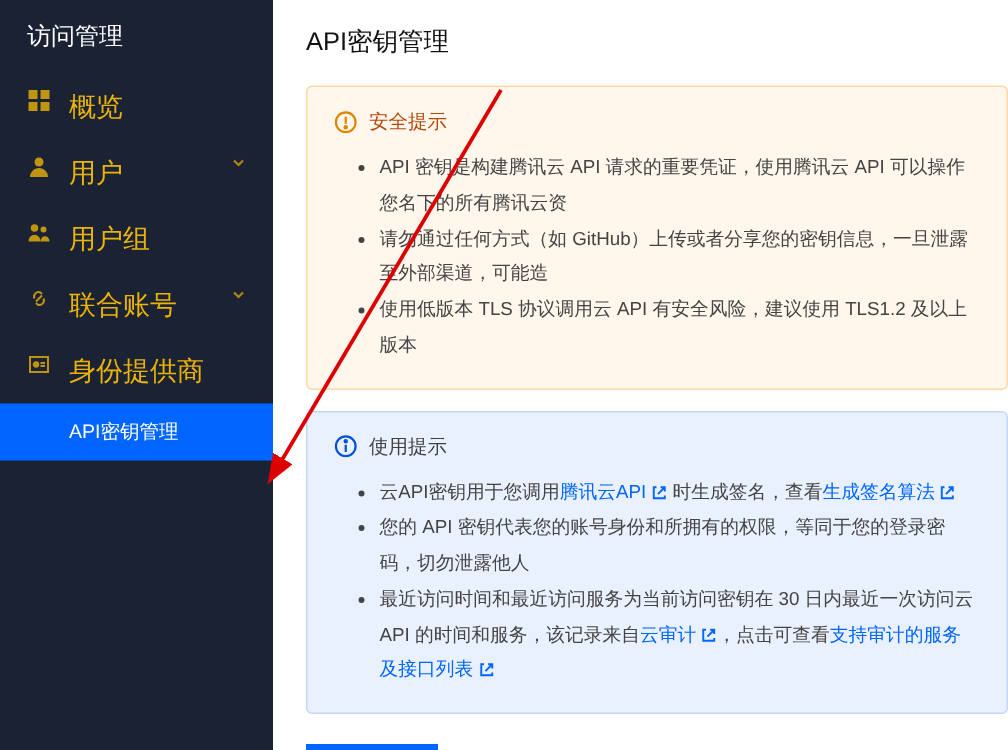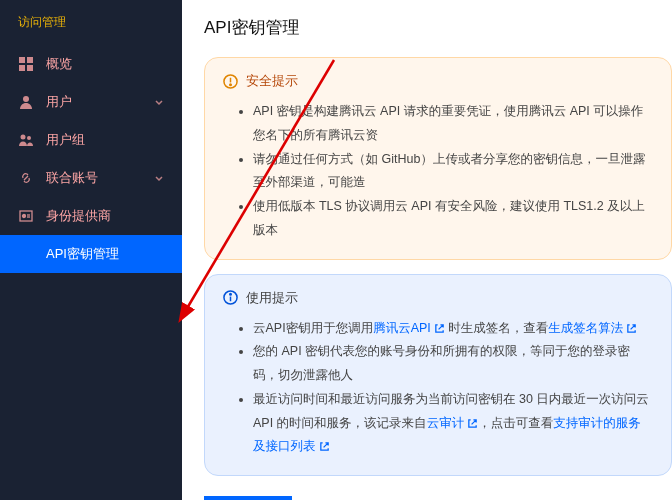--- a/index.html
+++ b/index.html
@@ -1,28 +1,28 @@
 <!DOCTYPE html>
 <html><head>
 <meta charset="utf-8">
 <style>
 *{box-sizing:border-box;margin:0;padding:0}
 body{font-family:-apple-system,"PingFang SC","Microsoft YaHei",sans-serif;font-size:13px;color:#333;background:#f5f6f7;overflow:hidden;width:672px;height:500px}
 .app{display:flex;height:500px}
 .sidebar{width:182px;background:#1a2233;color:#c3cad9;display:flex;flex-direction:column}
-.sb-title{color:#eab308;font-size:12px;font-weight:500;padding:14px 18px 14px}
-.sb-item{display:flex;align-items:center;padding:10px 18px;cursor:pointer;color:#fca5a5;font-size:13px}
+.sb-title{color:#ffffff;font-size:16px;font-weight:500;padding:14px 18px 14px}
+.sb-item{display:flex;padding:10px 18px;cursor:pointer;color:#eab308;font-size:18px}
 .sb-item .ico{width:16px;height:16px;margin-right:12px;opacity:.8}
 .sb-item .chev{margin-left:auto;opacity:.7}
 .sb-sub{padding:10px 18px 10px 46px;cursor:pointer;font-size:13px}
 .sb-sub.active{background:#0066ff;color:#fff}
 .main{flex:1;background:#fff;overflow:auto;padding:0 0 0 0;position:relative}
 .pg-title{font-size:17px;font-weight:500;padding:16px 22px 18px;color:#111}
 .content{padding:0 0 0 22px}
-.alert{border-radius:14px;padding:14px 18px 16px;margin-bottom:14px}
+.alert{border-radius:4px;padding:14px 18px 16px;margin-bottom:14px}
 .alert-warn{background:#fff6ec;border:1px solid #ffd8a6}
 .alert-info{background:#eaf1fe;border:1px solid #c2d8fb}
 .alert-hd{display:flex;align-items:center;margin-bottom:10px}
 .alert-hd .aico{width:15px;height:15px;margin-right:8px}
 .alert-warn .alert-hd{color:#b54708;font-weight:500}
 .alert-info .alert-hd{color:#404040;font-weight:500}
 .alert ul{list-style:disc;padding-left:30px;color:#444;line-height:1.9;font-size:12.5px}
 .alert a{color:#0066ff;text-decoration:none}
 .ext-ico{display:inline-block;vertical-align:-2px;margin-left:3px}
 .btn-primary{background:#0066ff;color:#fff;border:none;padding:8px 18px;font-size:13px;cursor:pointer;margin:6px 0 16px}

